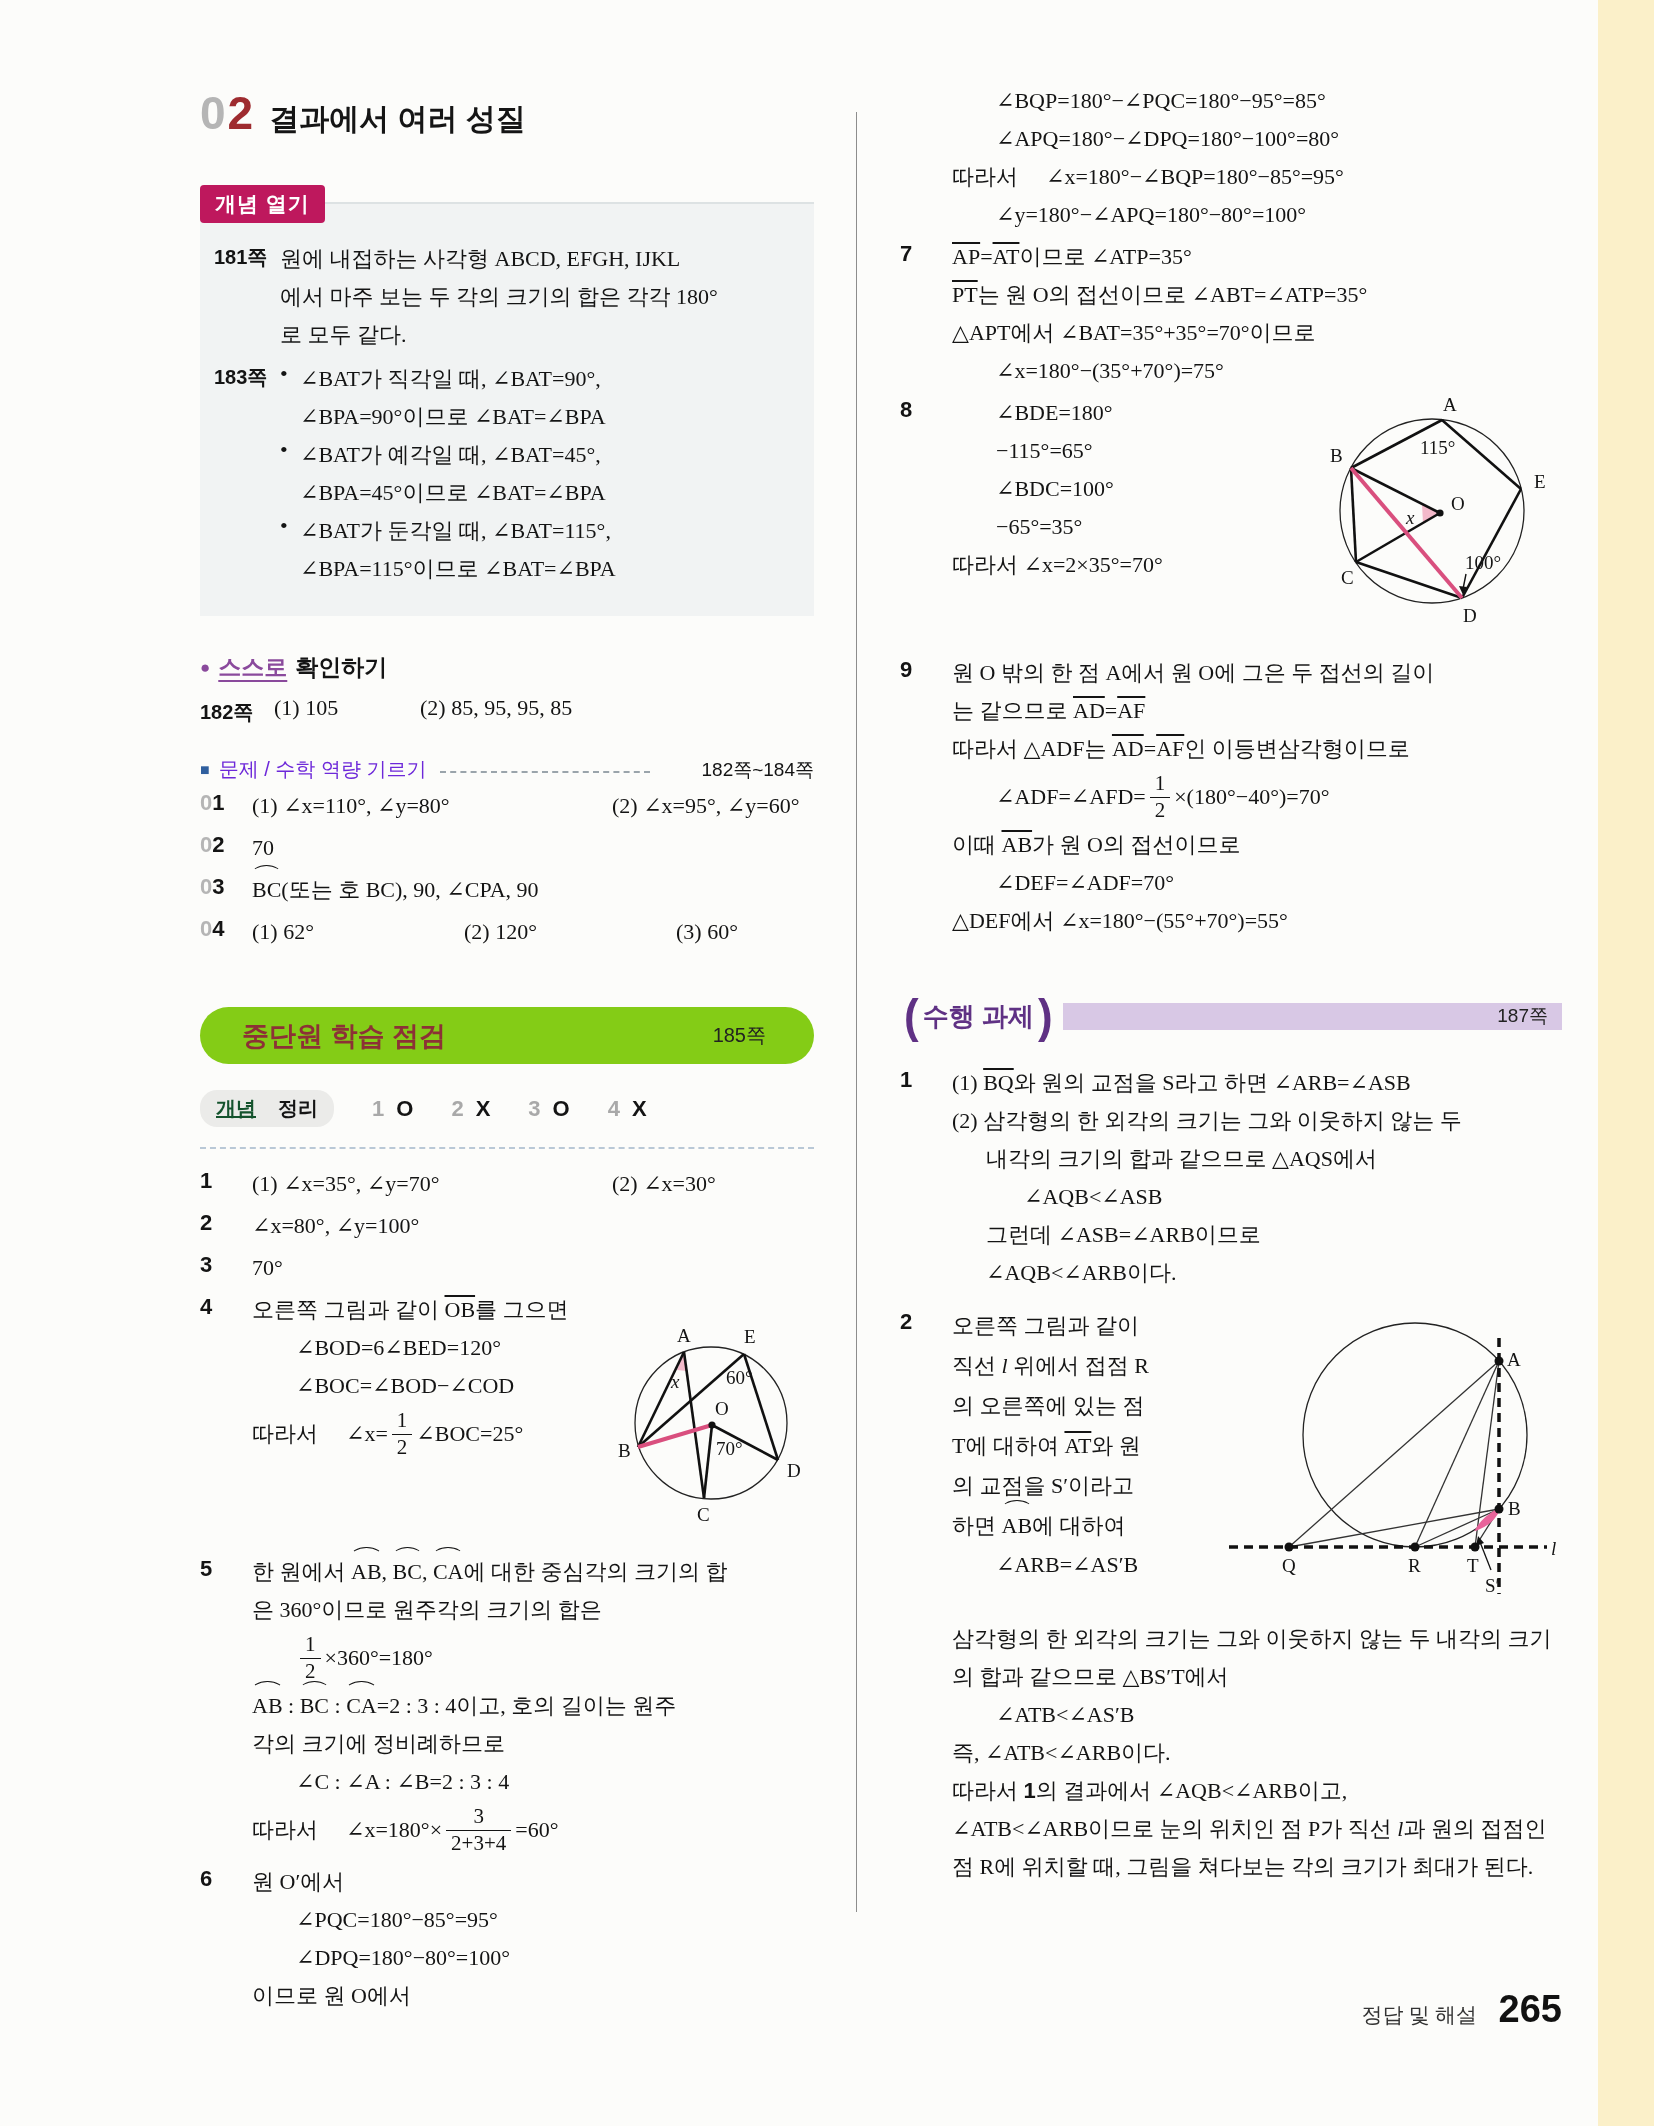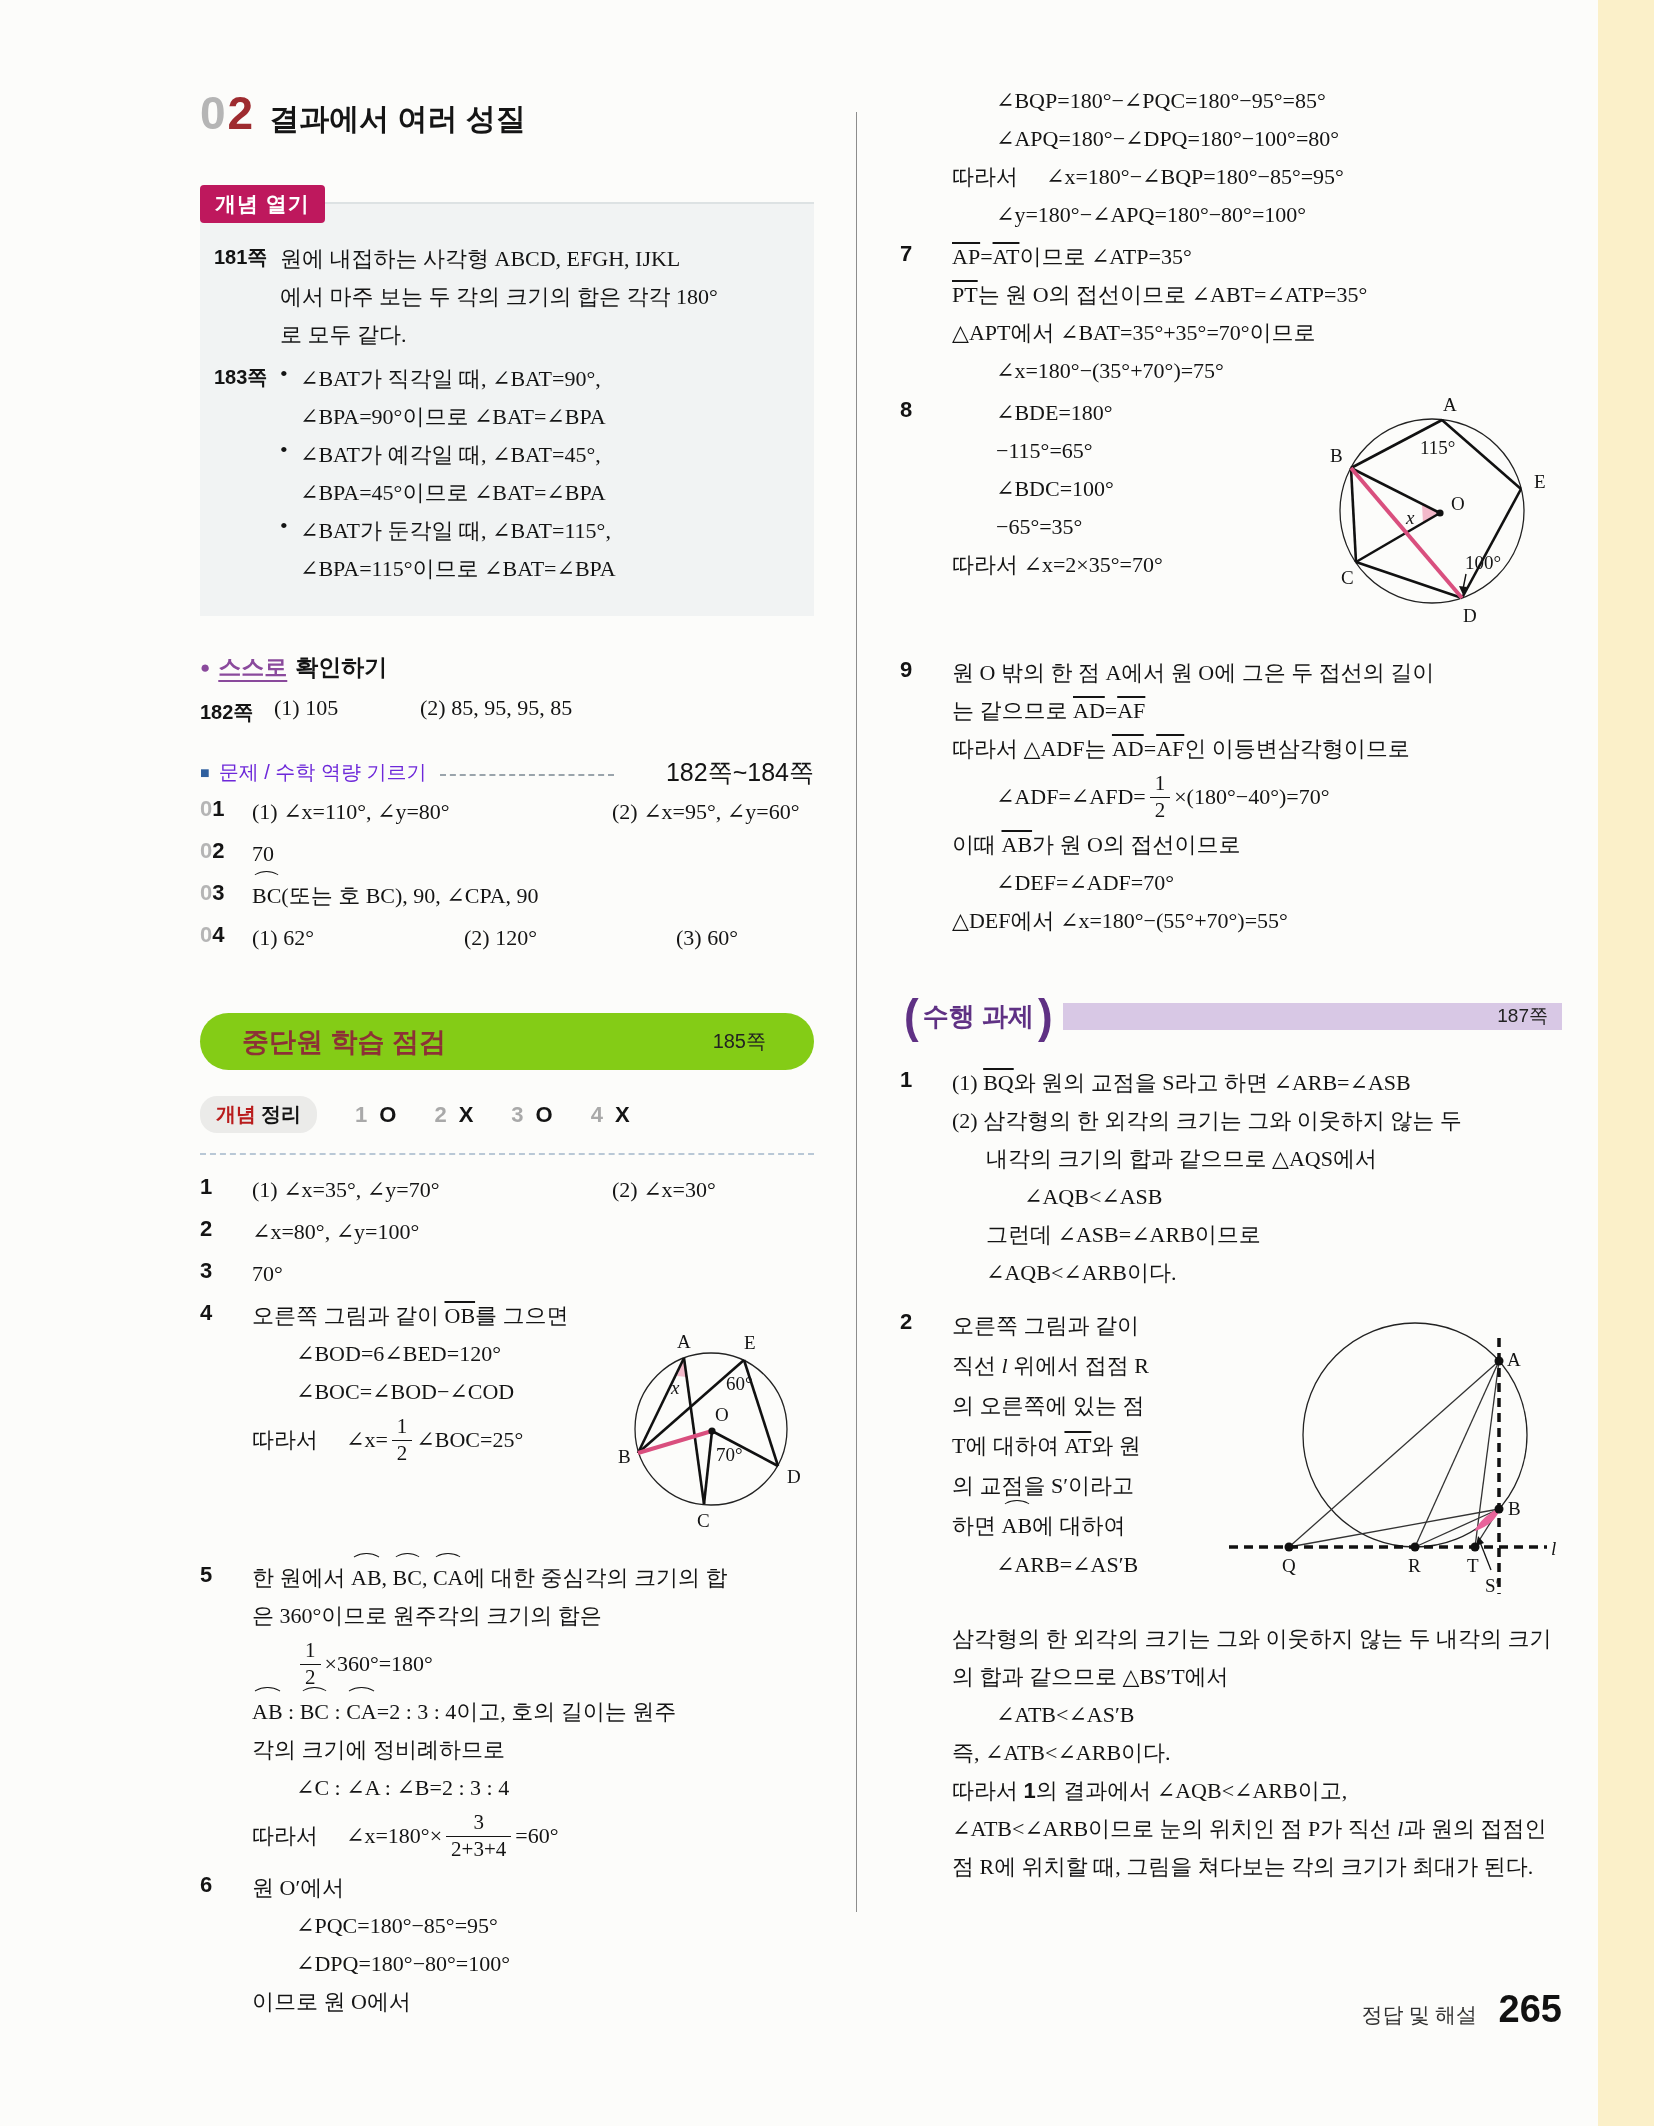--- a/index.html
+++ b/index.html
@@ -38,21 +38,21 @@
   .selfhead .mark { color:#8a4a9c; font-size:17px; margin-right:8px; }
   .selfhead .em { color:#8a4a9c; text-decoration:underline; text-underline-offset:5px; margin-right:8px; }
   .ansline { display:flex; margin-top:12px; }
   .ansline .plabel { width:74px; }
   .ansline .a1 { width:146px; }
 
   .prachead { margin-top:30px; display:flex; align-items:center; }
   .prachead .mark { color:#2f5f9e; font-size:16px; margin-right:9px; }
   .prachead .ptitle { font-family:"Liberation Sans","DejaVu Sans",sans-serif; font-weight:normal; font-size:20px; color:#6d28d9; white-space:nowrap; }
   .dashfill { flex:1; border-top:2px dashed #9aa4ab; margin:4px 12px 0 14px; }
-  .prpages { font-family:"Liberation Sans","DejaVu Sans",sans-serif; font-size:25px; white-space:nowrap;margin-left:40px; }
+  .prpages { font-family:"Liberation Sans","DejaVu Sans",sans-serif; font-size:19px; white-space:nowrap;margin-left:40px; }
 
   
   .item { display:flex; margin-top:4px; }
   .item .no { flex:none; width:52px; font-family:"Liberation Sans","DejaVu Sans",sans-serif; font-weight:bold; font-size:22px; padding-top:3px; }
   .no .z { color:#b5b5b5; }
   .item .body { flex:1; min-width:0; }
   .cols2 { display:flex; } .cols2 .ca { width:360px; }
   .cols3 { display:flex; } .cols3 .cb { width:212px; }
   .eq { padding-left:44px; }
   .eq2 { padding-left:108px; }
@@ -69,21 +69,21 @@
   .it { font-style:italic; }
   .bref { font-family:"Liberation Sans","DejaVu Sans",sans-serif; font-weight:bold; }
 
   
   .banner { margin-top:56px; height:57px; background:#84cc16; border-radius:29px;
     display:flex; align-items:center; justify-content:space-between; padding:0 48px 0 42px; }
   .banner .btitle { font-family:"Liberation Sans","DejaVu Sans",sans-serif; font-weight:bold; font-size:27px; color:#8c3136; }
   .banner .bpage { font-family:"Liberation Sans","DejaVu Sans",sans-serif; font-size:20px; color:#222; }
   .oxrow { display:flex; align-items:center; margin-top:26px; font-family:"Liberation Sans","DejaVu Sans",sans-serif; }
   .pill { background:#ebebe9; border-radius:17px; padding:5px 16px; font-weight:bold; font-size:20px; }
-  .pill .em { color:#b91c1c; margin-right:5px; }
+  .pill .em { color:#14532d; margin-right:22px;text-decoration:underline; }
   .ox { margin-left:38px; font-weight:bold; font-size:22px; }
   .ox .n { color:#a9a9a9; margin-right:12px; }
   .dashsep { margin-top:20px; border-top:2px dashed #b9c8d6; }
   .mcitems { margin-top:16px; }
 
   
   .dfloat { float:right; text-align:right; }
   .dfloat svg { display:inline-block; }
   .f-d4 { width:205px; margin:-6px 0 6px 4px; }
   .f-d8 { width:362px; margin:2px 0 6px 4px; }

